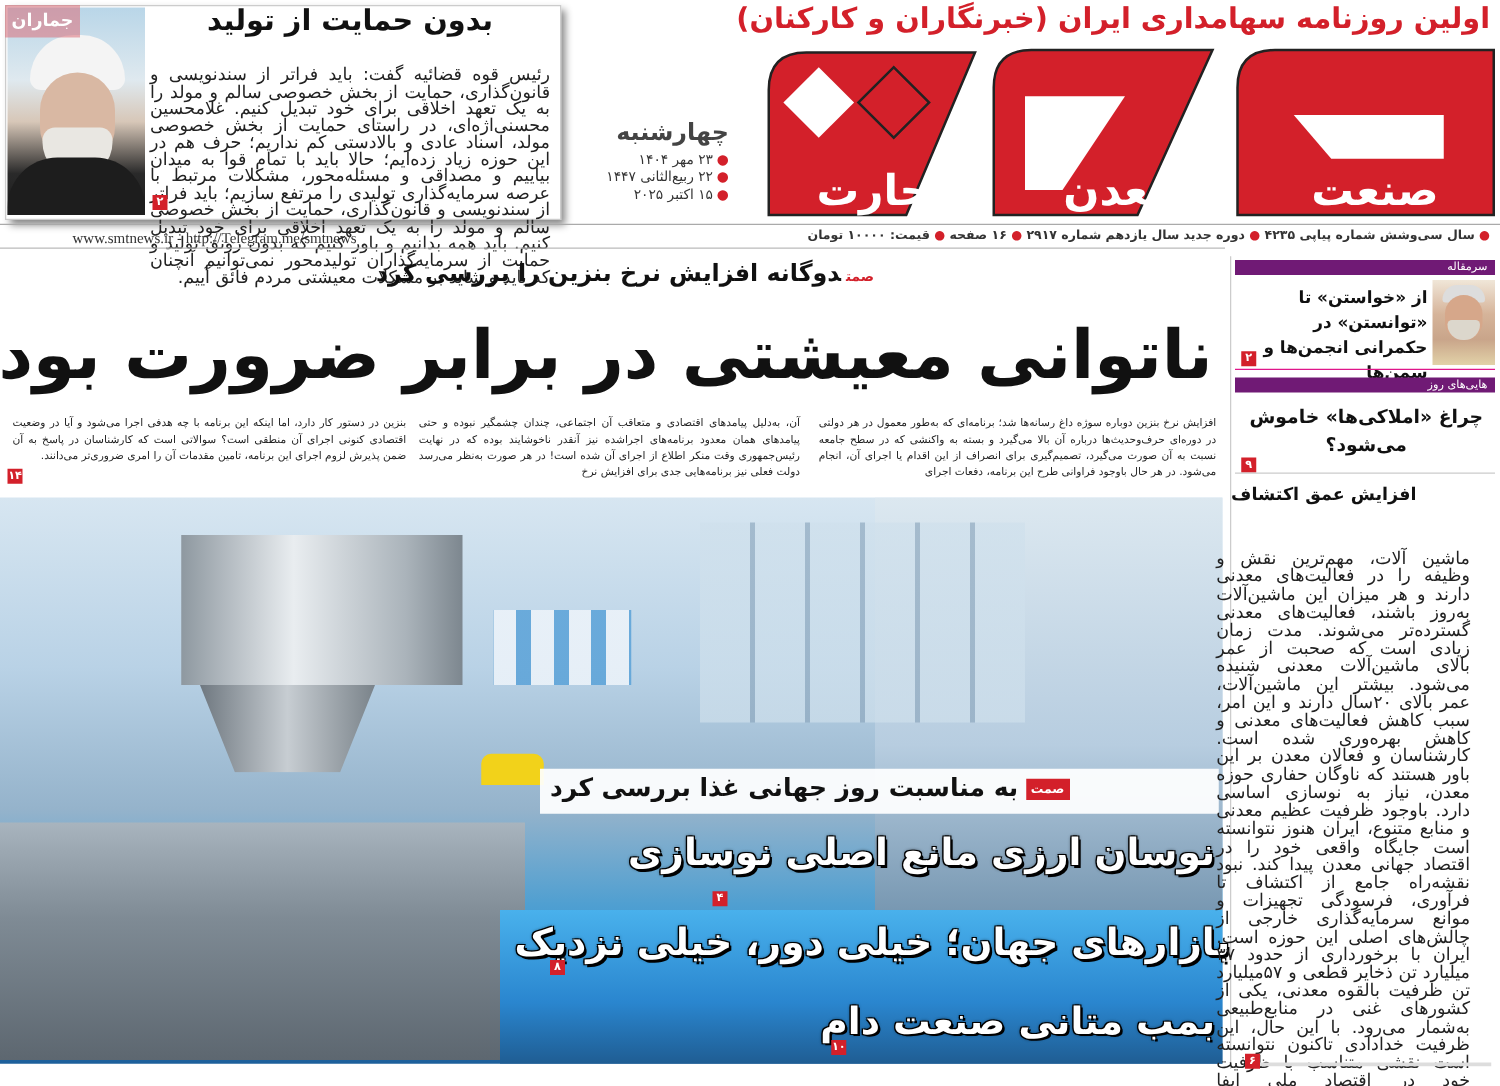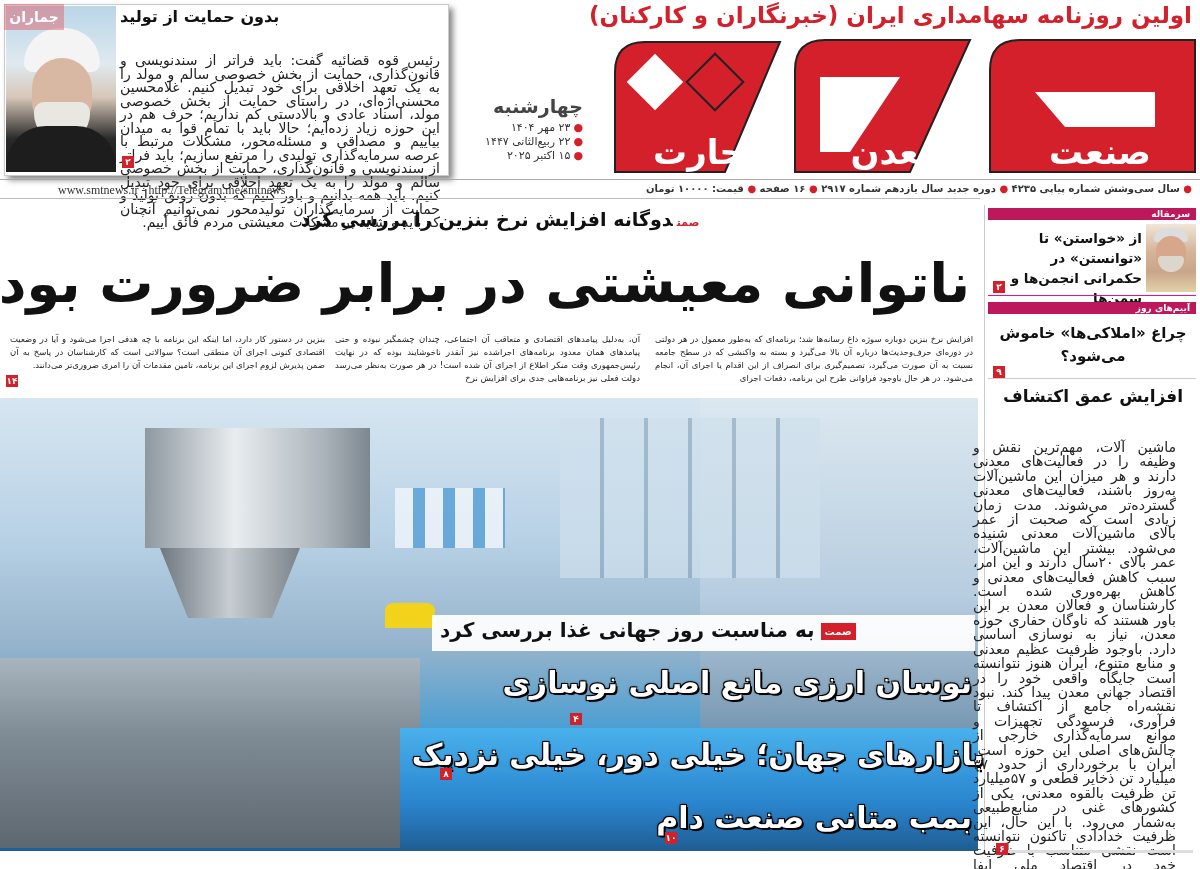--- a/index.html
+++ b/index.html
@@ -15,21 +15,21 @@
   .date-line .dot { color: #d3202a; margin-left: 3px; }
 
   
   #lead-box { left: 4px; top: 4px; width: 445px; height: 172px; background: #fff; box-shadow: 4px 4px 6px #888; border: 1px solid #ccc; }
   #lead-photo { left: 6px; top: 6px; width: 110px; height: 166px; background: linear-gradient(180deg,#b9d6e8 0%,#dfe9ef 35%,#d7c7b8 55%,#2a2a2a 80%,#1b1b1b 100%); overflow: hidden; }
   #lead-photo .turban { position:absolute; left: 18px; top: 22px; width: 76px; height: 44px; background:#f4f4f4; border-radius: 40px 40px 10px 10px; }
   #lead-photo .face { position:absolute; left: 26px; top: 52px; width: 60px; height: 72px; background:#d9b8a3; border-radius: 30px 30px 28px 28px; }
   #lead-photo .beard { position:absolute; left: 28px; top: 96px; width: 56px; height: 40px; background:#e9e7e2; border-radius: 10px 10px 28px 28px; }
   #lead-photo .robe { position:absolute; left: 0; top: 120px; width: 110px; height: 50px; background:#1d1d1d; border-radius: 40px 40px 0 0; }
   #jamaran { left: 4px; top: 4px; width: 60px; height: 26px; background: rgba(220,110,120,0.55); color:#fff; font-size: 14px; font-weight: bold; text-align: center; line-height: 26px; direction: rtl; }
-  #lead-title { left: 120px; top: 6px; width: 320px; direction: rtl; text-align: left; font-size: 16px; font-weight: bold; line-height: 22px; }
+  #lead-title { left: 120px; top: 6px; width: 320px; direction: rtl; text-align: center; font-size: 23px; font-weight: bold; line-height: 22px; }
   #lead-body { left: 120px; top: 54px; width: 320px; direction: rtl; text-align: justify; font-size: 14px; line-height: 13.5px; color: #222; }
   .page-badge { display: inline-block; background: #d3202a; color: #fff; font-size: 9px; font-weight: bold; width: 12px; height: 12px; line-height: 12px; text-align: center; }
   #lead-badge { left: 122px; top: 156px; }
 
   
   #info-line { right: 8px; top: 183px; width: 600px; text-align: right; direction: rtl; font-size: 10px; font-weight: bold; color: #333; white-space: nowrap; }
   #info-line .dot { color: #d3202a; }
   #urls { left: 58px; top: 183px; font-family: "Liberation Serif", serif; font-size: 12px; color: #333; white-space: nowrap; }
   #hr-top { left: 0; top: 179px; width: 1200px; height: 1px; background: #aaa; }
   #hr-top2 { left: 0; top: 198px; width: 980px; height: 1px; background: #bbb; }
@@ -64,36 +64,36 @@
   .img-headline { direction: rtl; text-align: right; font-size: 30px; font-weight: bold; color: #fff; white-space: nowrap; text-shadow: 0 0 3px #000, 2px 2px 0 #000, -1px -1px 0 #000, 1px -1px 0 #000, -1px 1px 0 #000; }
   #img-head-1 { right: 228px; top: 665px; }
   #img-head-2 { right: 216px; top: 737px; }
   #img-head-3 { right: 228px; top: 800px; }
   #img-badge-1 { left: 570px; top: 713px; }
   #img-badge-2 { left: 440px; top: 768px; }
   #img-badge-3 { left: 665px; top: 832px; }
 
   
   #sidebar-border { left: 984px; top: 205px; width: 1px; height: 650px; background: #ccc; }
-  .section-label { background: #be185d; color: #fff; font-size: 9px; direction: rtl; height: 12px; line-height: 12px; padding-right: 6px; font-weight: bold; }
+  .section-label { background: #701a75; color: #fff; font-size: 9px; direction: rtl; height: 12px; line-height: 12px; padding-right: 6px; }
   #editorial-label { left: 988px; top: 208px; width: 208px; }
   #editorial-photo { left: 1146px; top: 224px; width: 50px; height: 68px; background: linear-gradient(180deg,#f0e6d8 0%,#d6b49a 40%,#c9a58a 70%,#e2d2a8 100%); }
   #editorial-photo .hair { position:absolute; left:8px; top:4px; width:34px; height:14px; background:#ddd; border-radius: 20px 20px 4px 4px; }
   #editorial-photo .face { position:absolute; left:10px; top:12px; width:30px; height:36px; background:#d6a78a; border-radius: 15px 15px 14px 14px; }
   #editorial-photo .beard { position:absolute; left:12px; top:32px; width:26px; height:16px; background:#dcd7cc; border-radius: 4px 4px 14px 14px; }
   #editorial-title { left: 992px; top: 228px; width: 150px; direction: rtl; text-align: right; font-size: 13.5px; font-weight: bold; line-height: 20px; }
   #editorial-badge { left: 993px; top: 281px; }
   #editorial-rule { left: 988px; top: 295px; width: 208px; height: 1px; background: #e0168a; }
 
   #reports-label { left: 988px; top: 302px; width: 208px; }
   #reports-title { left: 990px; top: 322px; width: 206px; direction: rtl; text-align: center; font-size: 15px; font-weight: bold; line-height: 23px; }
   #reports-badge { left: 993px; top: 366px; }
   #reports-rule { left: 988px; top: 378px; width: 208px; height: 1px; background: #ccc; }
 
-  #expl-title { left: 990px; top: 385px; width: 206px; direction: rtl; text-align: center; font-size: 17px; font-weight: bold; line-height: 22px; }
+  #expl-title { left: 956px; top: 385px; width: 206px; direction: rtl; text-align: center; font-size: 14px; font-weight: bold; line-height: 22px; }
   #expl-body { left: 973px; top: 440px; width: 203px; direction: rtl; text-align: justify; font-size: 14px; line-height: 14.4px; color: #222; }
   #expl-badge { left: 996px; top: 843px; }
   #expl-rule { left: 1008px; top: 850px; width: 185px; height: 3px; background: #ddd; }
 </style>
 </head>
 <body>
 
 <div id="tagline" class="abs">اولین روزنامه سهامداری ایران (خبرنگاران و کارکنان)</div>
 
 <svg id="logo" class="abs" viewBox="0 0 603 142">
@@ -182,21 +182,21 @@
 <div id="editorial-label" class="abs section-label">سرمقاله</div>
 <div id="editorial-photo" class="abs">
   <div class="hair"></div>
     <div class="face"></div>
     <div class="beard"></div>
 </div>
 <div id="editorial-title" class="abs">از «خواستن» تا «توانستن» در حکمرانی انجمن‌ها و سمن‌ها</div>
 <span id="editorial-badge" class="abs page-badge">۲</span>
 <div id="editorial-rule" class="abs"></div>
 
-<div id="reports-label" class="abs section-label">آییم‌های روز</div>
+<div id="reports-label" class="abs section-label">هایی‌های روز</div>
 <div id="reports-title" class="abs">چراغ «املاکی‌ها» خاموش می‌شود؟</div>
 <span id="reports-badge" class="abs page-badge">۹</span>
 <div id="reports-rule" class="abs"></div>
 
 <div id="expl-title" class="abs">
   <div>افزایش عمق اکتشاف</div>
 </div>
 <div id="expl-body" class="abs">ماشین آلات، مهم‌ترین نقش و وظیفه را در فعالیت‌های معدنی دارند و هر میزان این ماشین‌آلات به‌روز باشند، فعالیت‌های معدنی گسترده‌تر می‌شوند. مدت زمان زیادی است که صحبت از عمر بالای ماشین‌آلات معدنی شنیده می‌شود. بیشتر این ماشین‌آلات، عمر بالای ۲۰سال دارند و این امر، سبب کاهش فعالیت‌های معدنی و کاهش بهره‌وری شده است. کارشناسان و فعالان معدن بر این باور هستند که ناوگان حفاری حوزه معدن، نیاز به نوسازی اساسی دارد. باوجود ظرفیت عظیم معدنی و منابع متنوع، ایران هنوز نتوانسته است جایگاه واقعی خود را در اقتصاد جهانی معدن پیدا کند. نبود نقشه‌راه جامع از اکتشاف تا فرآوری، فرسودگی تجهیزات و موانع سرمایه‌گذاری خارجی از چالش‌های اصلی این حوزه است. ایران با برخورداری از حدود ۳۷ میلیارد تن ذخایر قطعی و ۵۷میلیارد تن ظرفیت بالقوه معدنی، یکی از کشورهای غنی در منابع‌طبیعی به‌شمار می‌رود. با این حال، این ظرفیت خدادادی تاکنون نتوانسته است نقشی متناسب با ظرفیت خود در اقتصاد ملی ایفا کند.بررسی‌ها نشان می‌دهد، یکی از اصلی‌ترین دلایل عقب‌ماندگی بخش معدن ایران، نبود سرمایه‌گذاری کافی در حوزه اکتشاف است. متوسط هزینه اکتشاف در سطح جهانی نزدیک به یک میلیارد دلار است، در حالی که در ایران این رقم کمتر از ۱۰ درصد میانگین جهانی برآورد می‌شود.</div>
 <span id="expl-badge" class="abs page-badge">۶</span>
 <div id="expl-rule" class="abs"></div>

